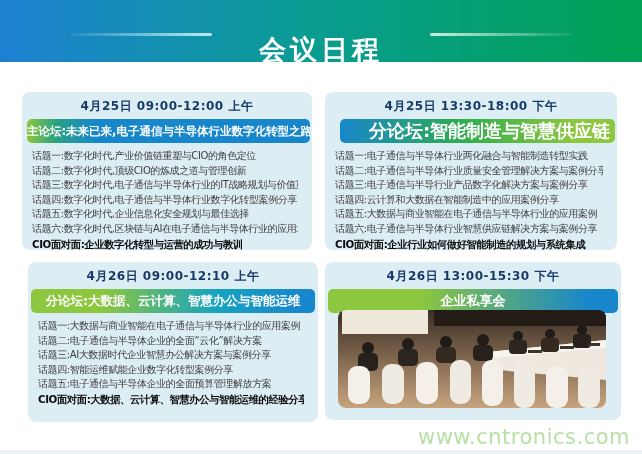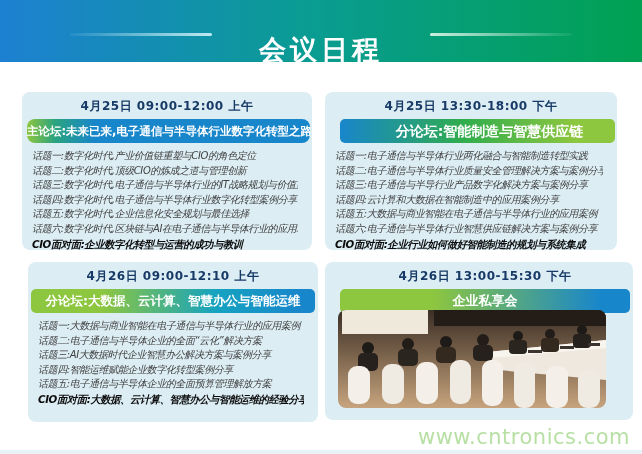--- a/index.html
+++ b/index.html
@@ -21,40 +21,40 @@
   .hline{position:absolute;top:33px;height:3px;border-radius:2px;}
   .hline.left{left:70px;width:142px;
     background:linear-gradient(90deg,rgba(255,255,255,0.05),#bfe9f2);}
   .hline.right{left:430px;width:142px;
     background:linear-gradient(90deg,#cdeedd,rgba(255,255,255,0.05));}
   
   .panel{position:absolute;background:#dcedf4;border-radius:8px;}
   .panel.p1{left:22px;top:92px;width:290px;height:158px;}
   .panel.p2{left:325px;top:92px;width:292px;height:158px;}
   .panel.p3{left:28px;top:262px;width:290px;height:160px;}
-  .panel.p4{left:325px;top:262px;width:296px;height:158px;padding-left:12px;}
+  .panel.p4{left:325px;top:262px;width:296px;height:158px;}
   .date{
     margin-top:6px;text-align:center;color:#173a66;
     font-size:12px;font-weight:bold;letter-spacing:0.5px;
   }
   .banner{
     height:24px;line-height:24px;margin-top:4px;border-radius:5px;
     color:#ffffff;font-weight:bold;font-size:11.5px;text-align:center;
     white-space:nowrap;overflow:hidden;
   }
   .banner.b1{margin-left:5px;margin-right:2px;
-    background:linear-gradient(90deg,#8dc63f 0%,#2aa380 10%,#1886cb 24%,#1886cb 100%);border-radius:8px;}
-  .banner.b2{margin-left:15px;margin-right:2px;font-size:14px;
+    background:linear-gradient(90deg,#8dc63f 0%,#2aa380 10%,#1886cb 24%,#1886cb 100%);}
+  .banner.b2{margin-left:15px;margin-right:2px;font-size:18px;
     background:linear-gradient(90deg,#1886cb 0%,#30ad4d 45%,#8dc63f 85%);padding-left:24px;}
   .banner.b3{margin-left:3px;margin-right:3px;font-size:12.5px;
     background:linear-gradient(90deg,#8dc63f 0%,#8dc63f 25%,#16a3c0 65%,#1886cb 95%);}
   .banner.b4{margin-left:3px;margin-right:3px;font-size:13px;
     background:linear-gradient(90deg,#8dc63f 0%,#8dc63f 32%,#1886cb 90%);}
   .topics{
-    list-style:none;margin:6px 8px 0 0;padding:0 6px 0 10px;font-style:italic;
+    list-style:none;margin:6px 8px 0 0;padding:0 6px 0 10px;
   }
   .topics li{
     font-size:10px;color:#3f3f3f;line-height:14.6px;
     letter-spacing:-0.4px;white-space:nowrap;overflow:hidden;
   }
   .topics li.cio{font-weight:bold;color:#0d0d0d;font-size:10.3px;}
   
   .photo{
     position:absolute;left:13px;top:48px;width:268px;height:98px;
     border-radius:8px;overflow:hidden;

